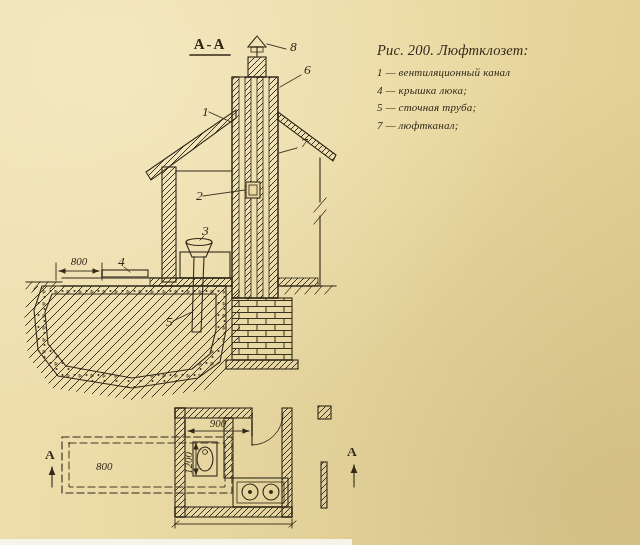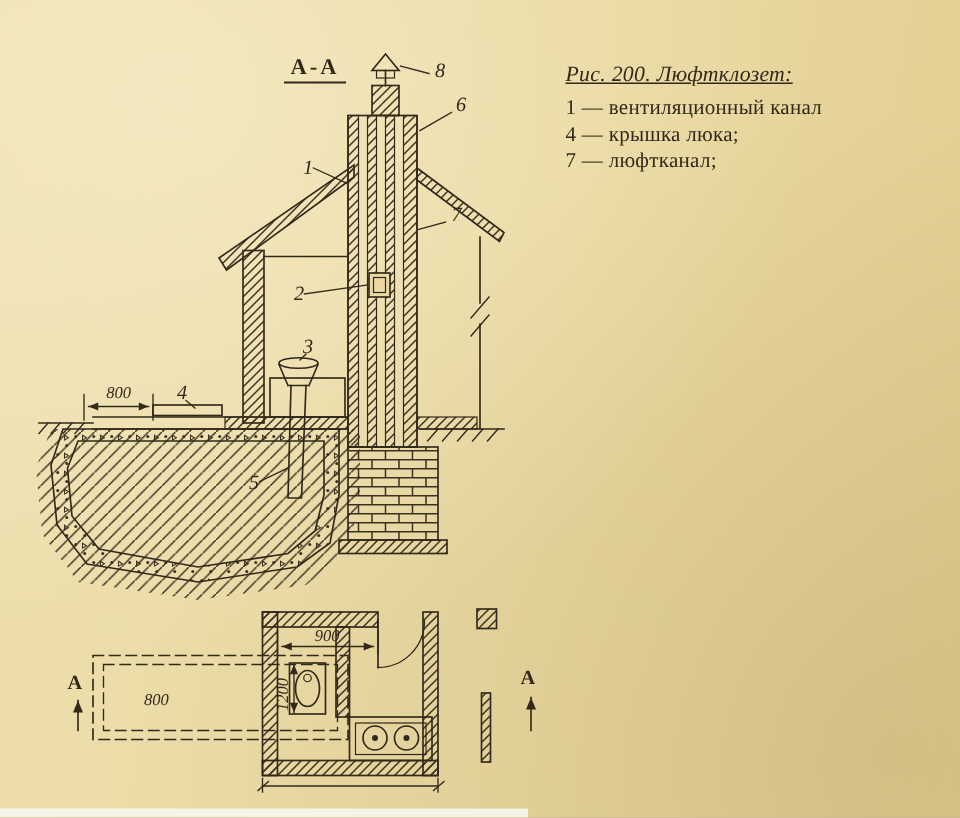--- a/index.html
+++ b/index.html
@@ -5,22 +5,22 @@
   html,body{margin:0;padding:0;}
   body{width:640px;height:545px;overflow:hidden;background:#cbbb8c;font-family:"Liberation Serif",serif;}
   .page{position:relative;width:640px;height:545px;color:#31291a;
     background:
       radial-gradient(ellipse at 18% 12%, rgba(255,250,228,.38), rgba(255,250,228,0) 55%),
       radial-gradient(ellipse at 88% 92%, rgba(115,92,40,.14), rgba(115,92,40,0) 60%),
       linear-gradient(100deg,#eedfae 0%, #e9d8a0 55%, #e1cd90 100%); padding-left: 28px;}
   .scan-edge-bottom{position:absolute;left:0;bottom:0;width:352px;height:6px;background:#f6f3e8;}
   .drawing{position:absolute;left:0;top:0;}
   .caption{position:absolute;left:377px;top:41px;width:254px;}
-  .cap-title{font-style:italic;font-size:14.5px;line-height:19px;margin-bottom:4px;letter-spacing:.2px;text-decoration:underline;}
-  .cap-line{font-size:14px;line-height:17.5px;letter-spacing:.2px;white-space:nowrap;}
+  .cap-title{font-style:italic;font-size:14.5px;line-height:19px;margin-bottom:4px;letter-spacing:.2px;}
+  .cap-line{font-style:italic;font-size:11px;line-height:17.5px;letter-spacing:.2px;white-space:nowrap;}
   svg text{fill:#31291a;stroke:none;}
   .callout{font:italic 13.5px "Liberation Serif",serif;}
   .dim{font:italic 11px "Liberation Serif",serif;}
   .seclbl{font:bold 15px "Liberation Serif",serif;letter-spacing:2px;}
   .cutlbl{font:bold 13.5px "Liberation Serif",serif;}
 </style>
 </head>
 <body>
 
 <div class="page">
@@ -231,17 +231,18 @@
           <path d="M172,527 L179,521 M289,527 L296,521" stroke-width=".9"></path>
         </g>
       </g>
     </g>
   </svg>
 
   <div class="caption">
     <div class="cap-title">Рис. 200. Люфтклозет:</div>
     <div class="cap-line">1 — вентиляционный канал</div>
     <div class="cap-line">4 — крышка люка;</div>
+    <div class="cap-line">5 — сточная труба;</div>
     <div class="cap-line">7 — люфтканал;</div>
   </div>
 
   <div class="scan-edge-bottom"></div>
 </div>
 
 </body></html>

